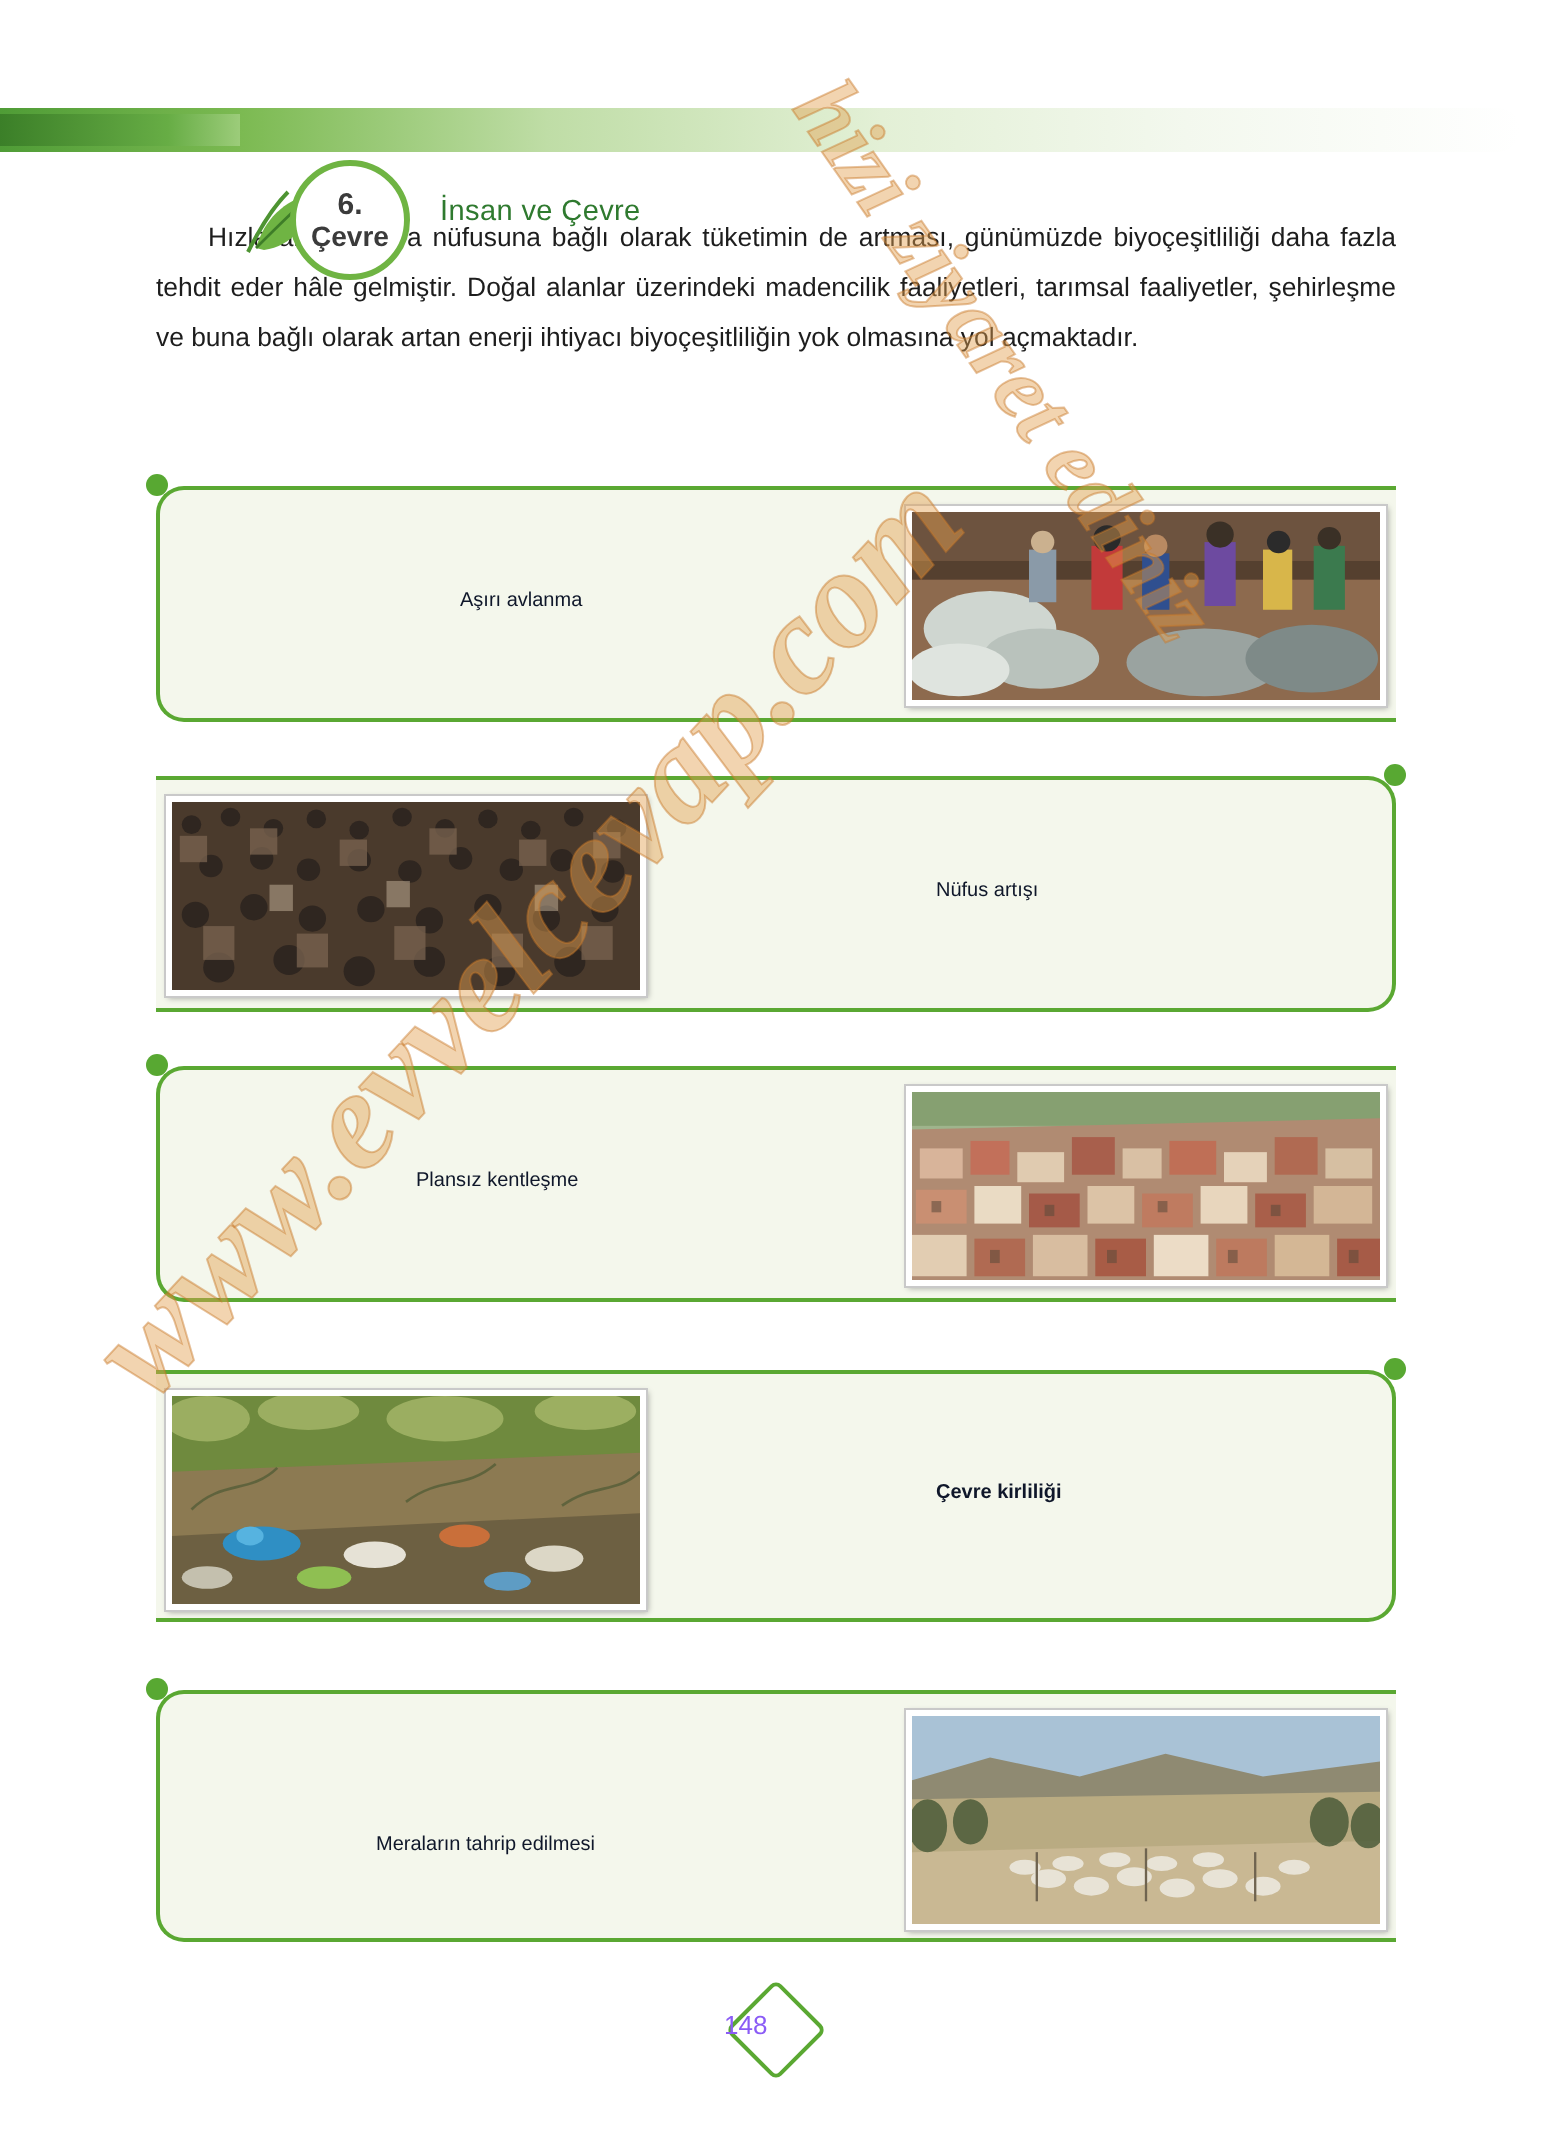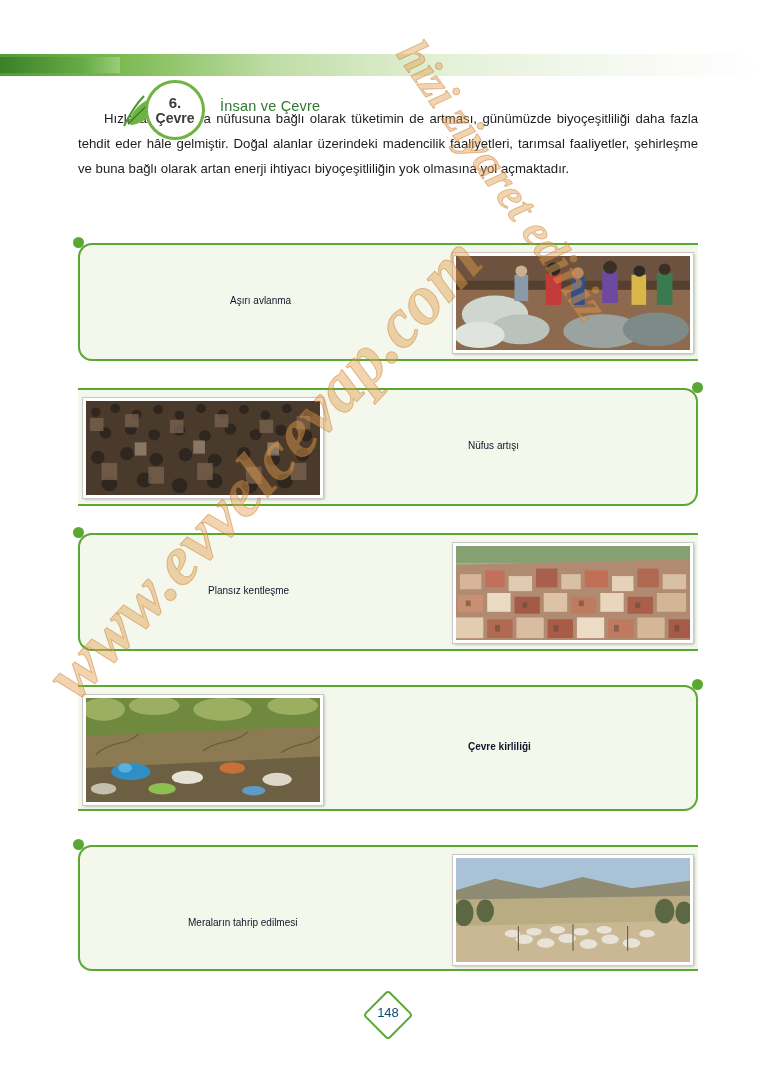--- a/index.html
+++ b/index.html
@@ -143,23 +143,23 @@
     width: 36px; height: 36px;
     border: 2px solid #5aa832;
     transform: rotate(45deg);
     border-radius: 4px;
     background: #fff;
   }
   .page-num .n {
     position: absolute;
     left: 0; top: 16px;
     width: 52px;
-    text-align: center;
+    text-align: left;
     font-size: 13px;
-    color: #0c4a6e;
+    color: #8b5cf6;
   }
 
   
   .watermark {
     position: absolute;
     left: 0; top: 0;
     width: 775px; height: 1077px;
     pointer-events: none;
     z-index: 20;
   }

